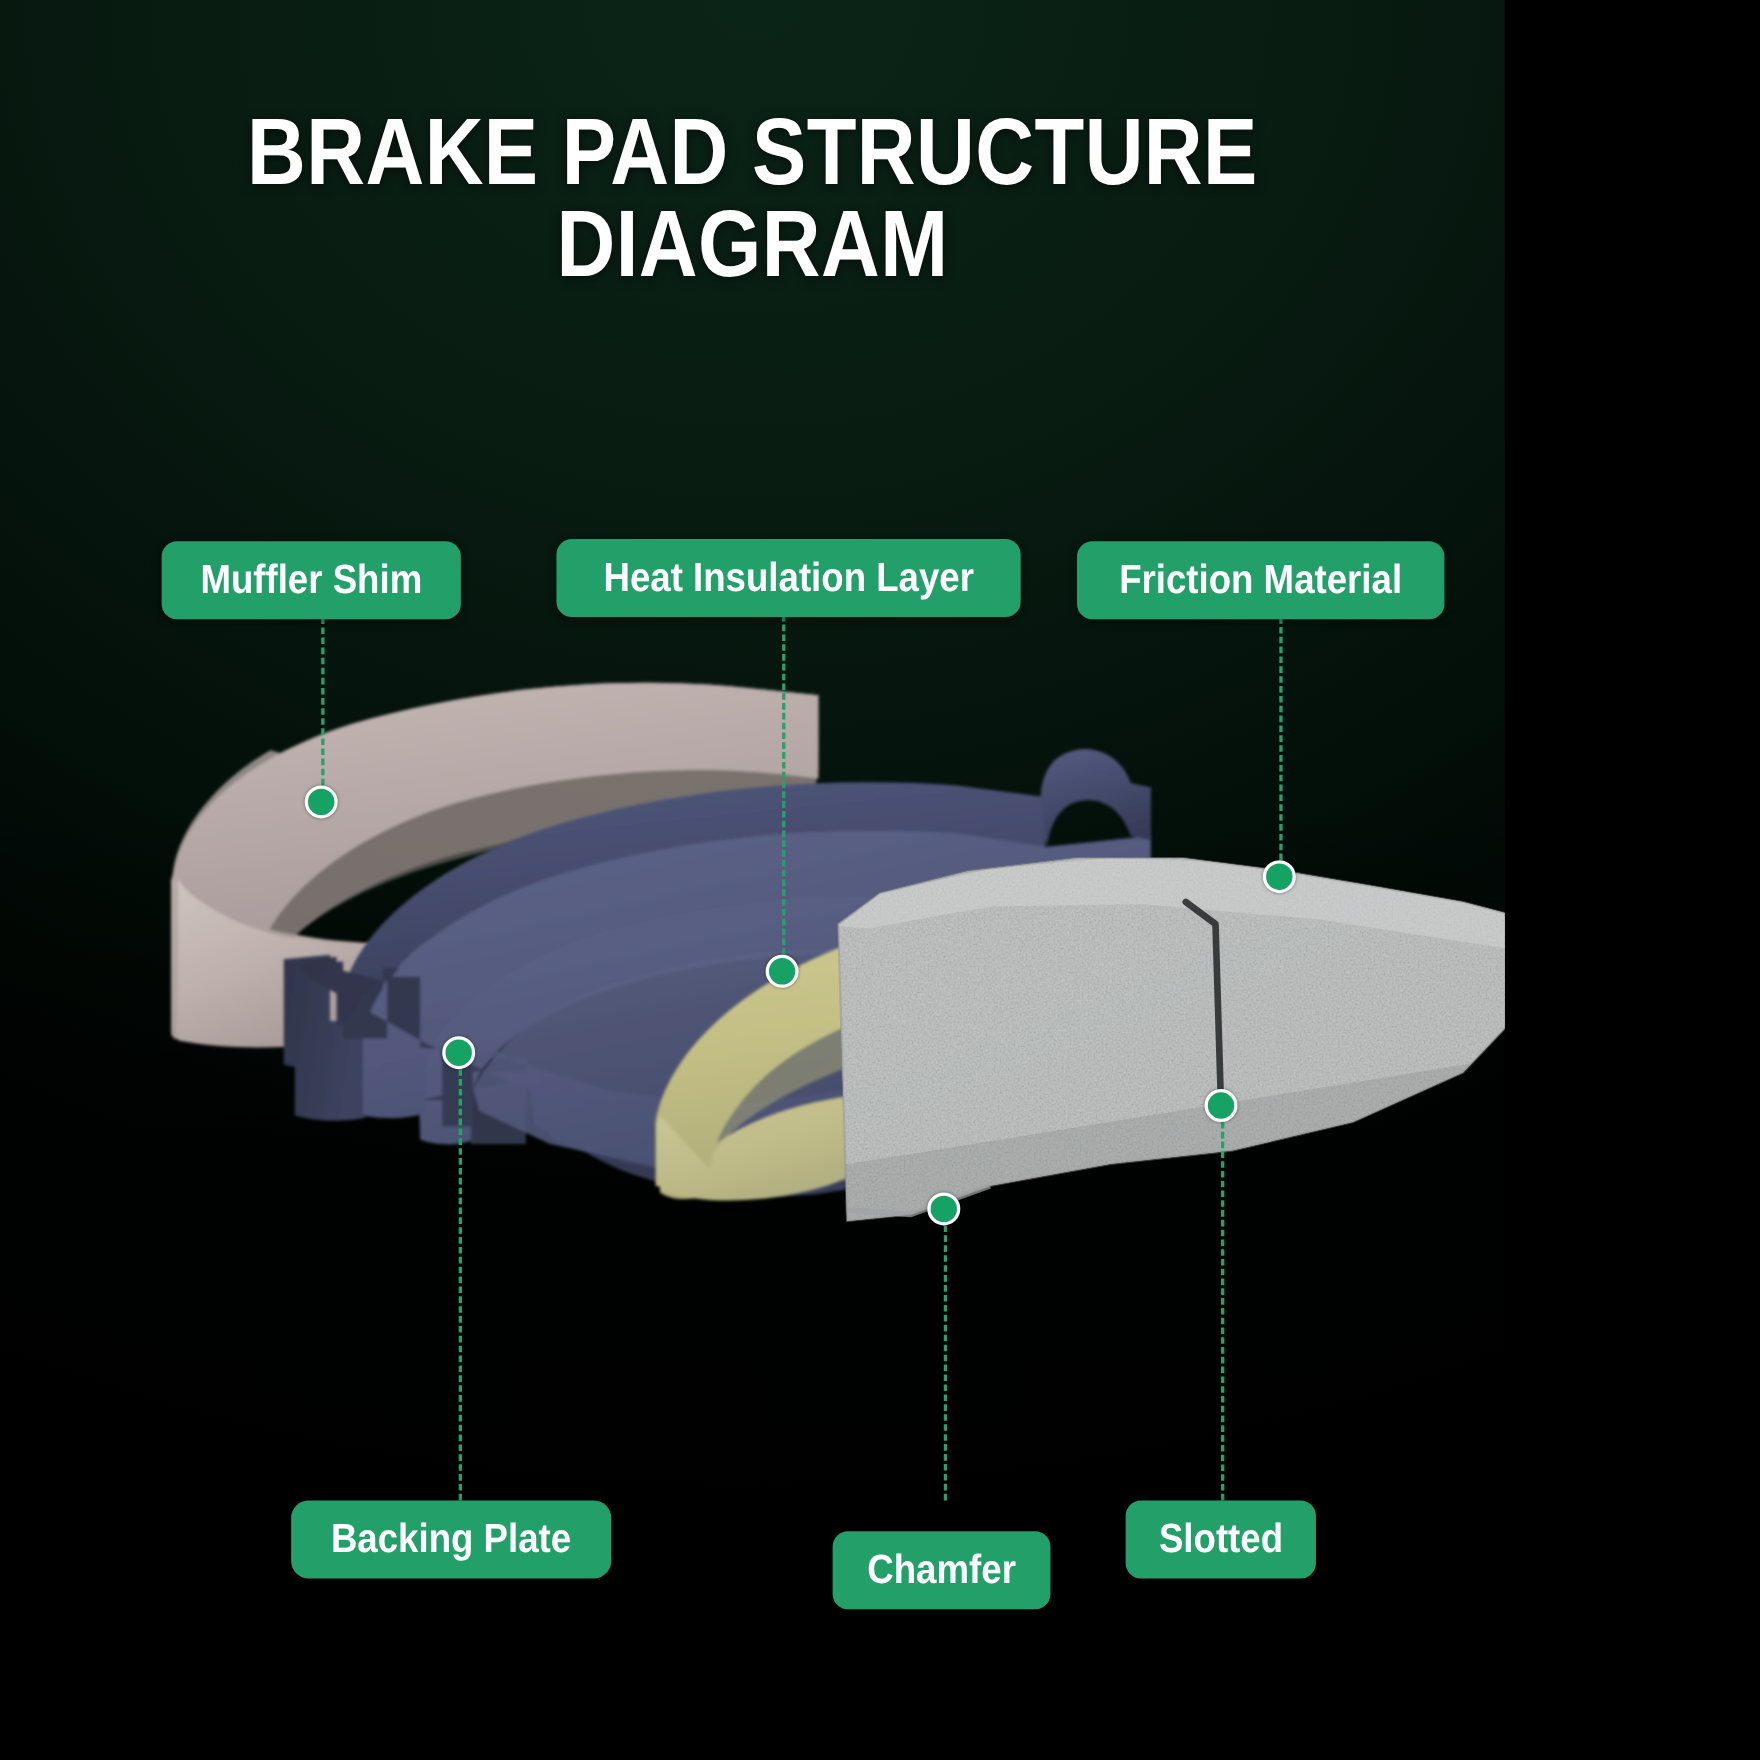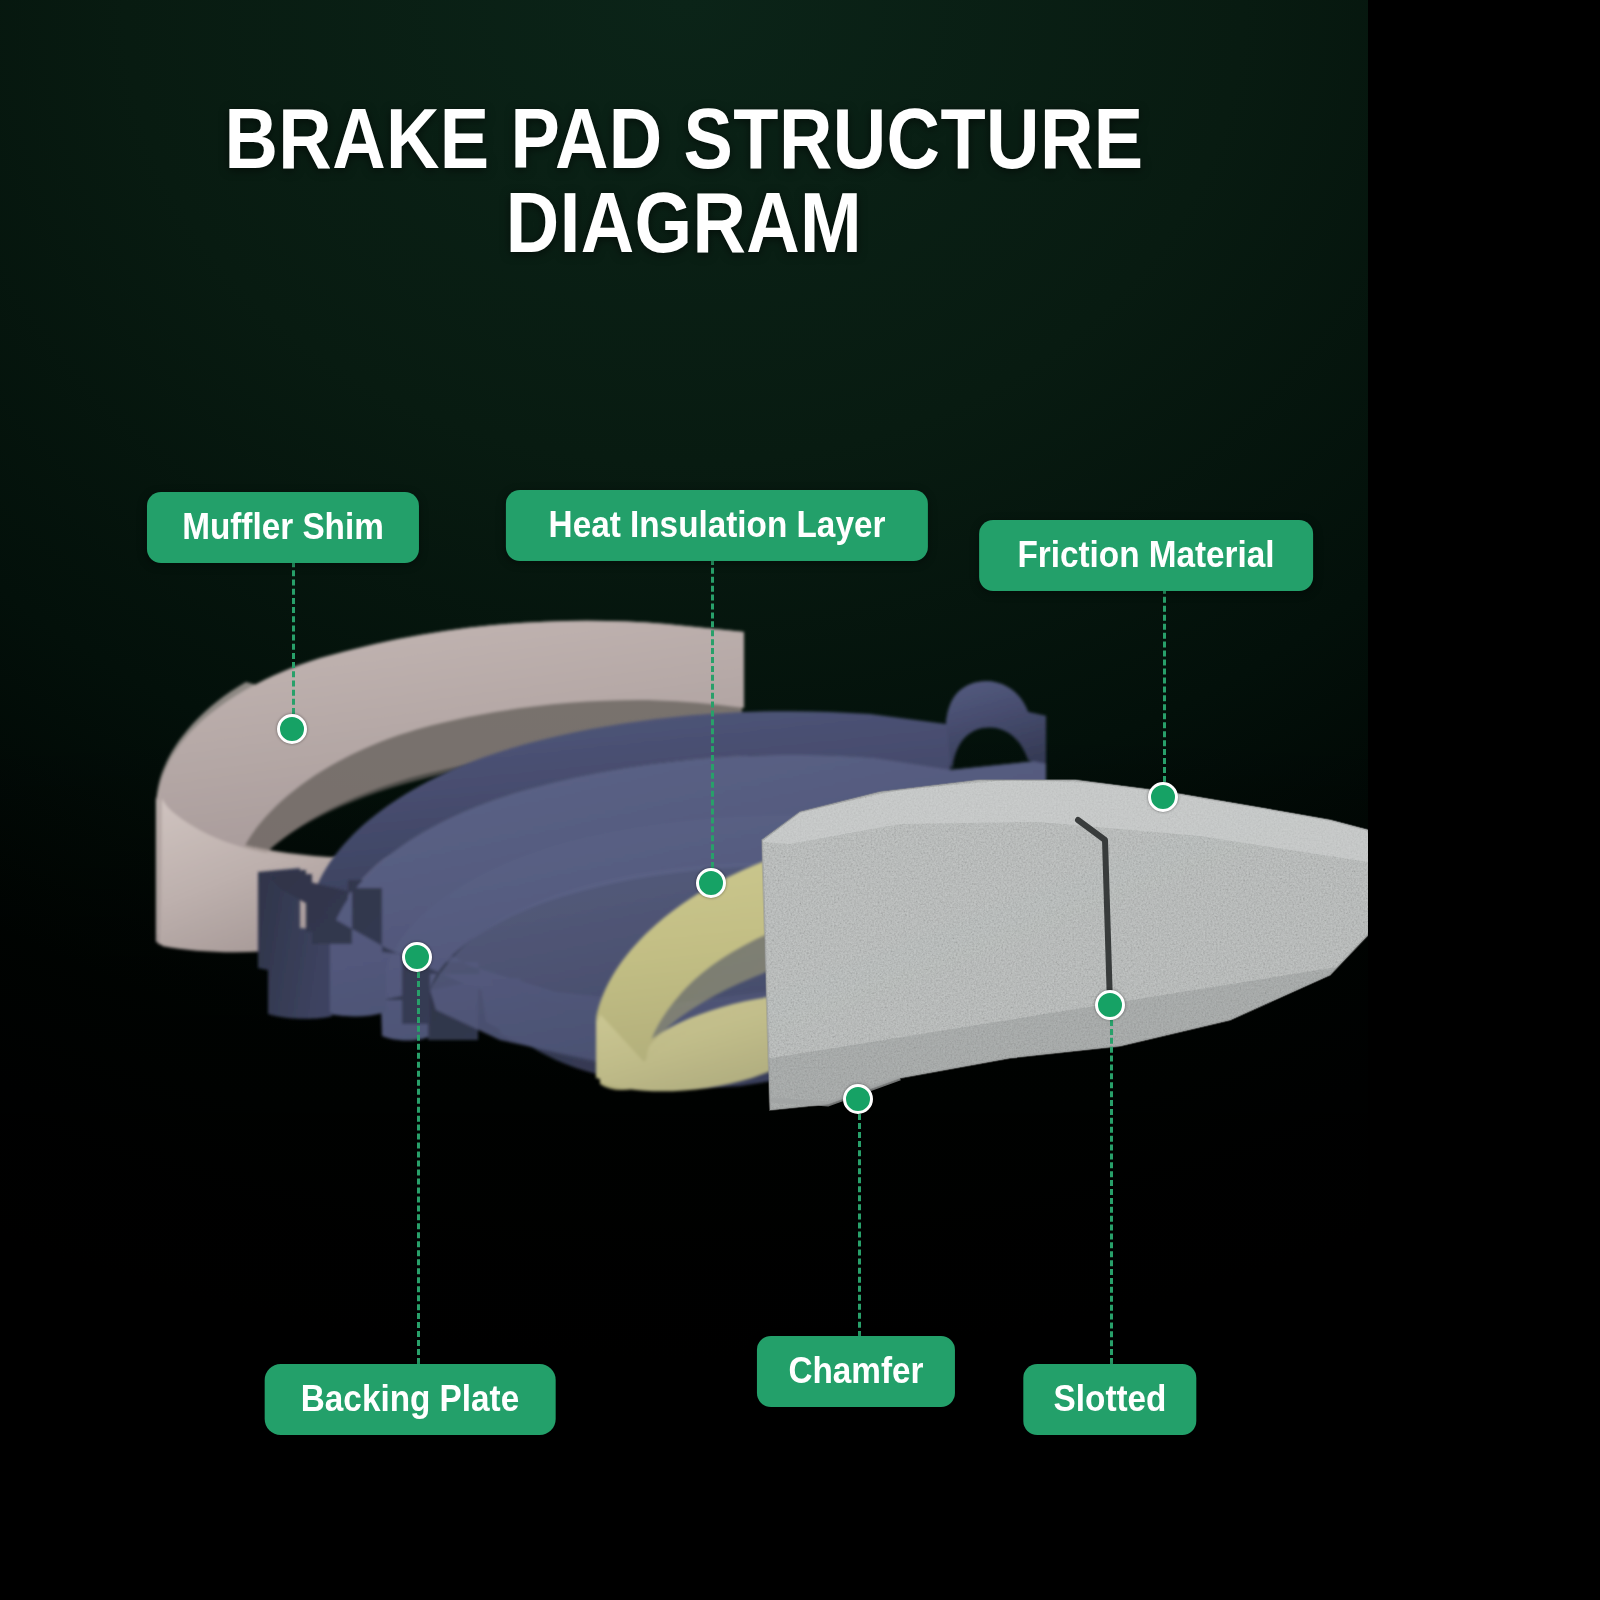--- a/index.html
+++ b/index.html
@@ -613,25 +613,25 @@
 
   <div id="annotations">
       <div class="leader" style="left: 292px; top: 552px; height: 162px;"></div>
       <div class="dot" style="left: 292px; top: 729px;"></div>
       <div class="pill" style="left: 283px; top: 492px;"><span>Muffler Shim</span></div>
       <div class="leader" style="left: 711px; top: 550px; height: 318px;"></div>
       <div class="dot" style="left: 711px; top: 883px;"></div>
       <div class="pill" style="left: 717px; top: 490px;"><span>Heat Insulation Layer</span></div>
       <div class="leader" style="left: 1163px; top: 552px; height: 230px;"></div>
       <div class="dot" style="left: 1163px; top: 797px;"></div>
-      <div class="pill" style="left: 1146px; top: 520px;"><span>Friction Material</span></div>
+      <div class="pill" style="left: 1146px; top: 492px;"><span>Friction Material</span></div>
       <div class="leader" style="left: 417px; top: 972px; height: 392px;"></div>
       <div class="dot" style="left: 417px; top: 957px;"></div>
       <div class="pill" style="left: 410px; top: 1364px; border-radius: 16px;"><span>Backing Plate</span></div>
       <div class="leader" style="left: 858px; top: 1114px; height: 250px;"></div>
       <div class="dot" style="left: 858px; top: 1099px;"></div>
-      <div class="pill" style="left: 856px; top: 1336px;"><span>Chamfer</span></div>
+      <div class="pill" style="left: 856px; top: 1392px;"><span>Chamfer</span></div>
       <div class="leader" style="left: 1110px; top: 1020px; height: 344px;"></div>
       <div class="dot" style="left: 1110px; top: 1005px;"></div>
       <div class="pill" style="left: 1110px; top: 1364px; text-decoration: underline;"><span>Slotted</span></div>
     </div>
 
 </div>
 
 </body></html>

